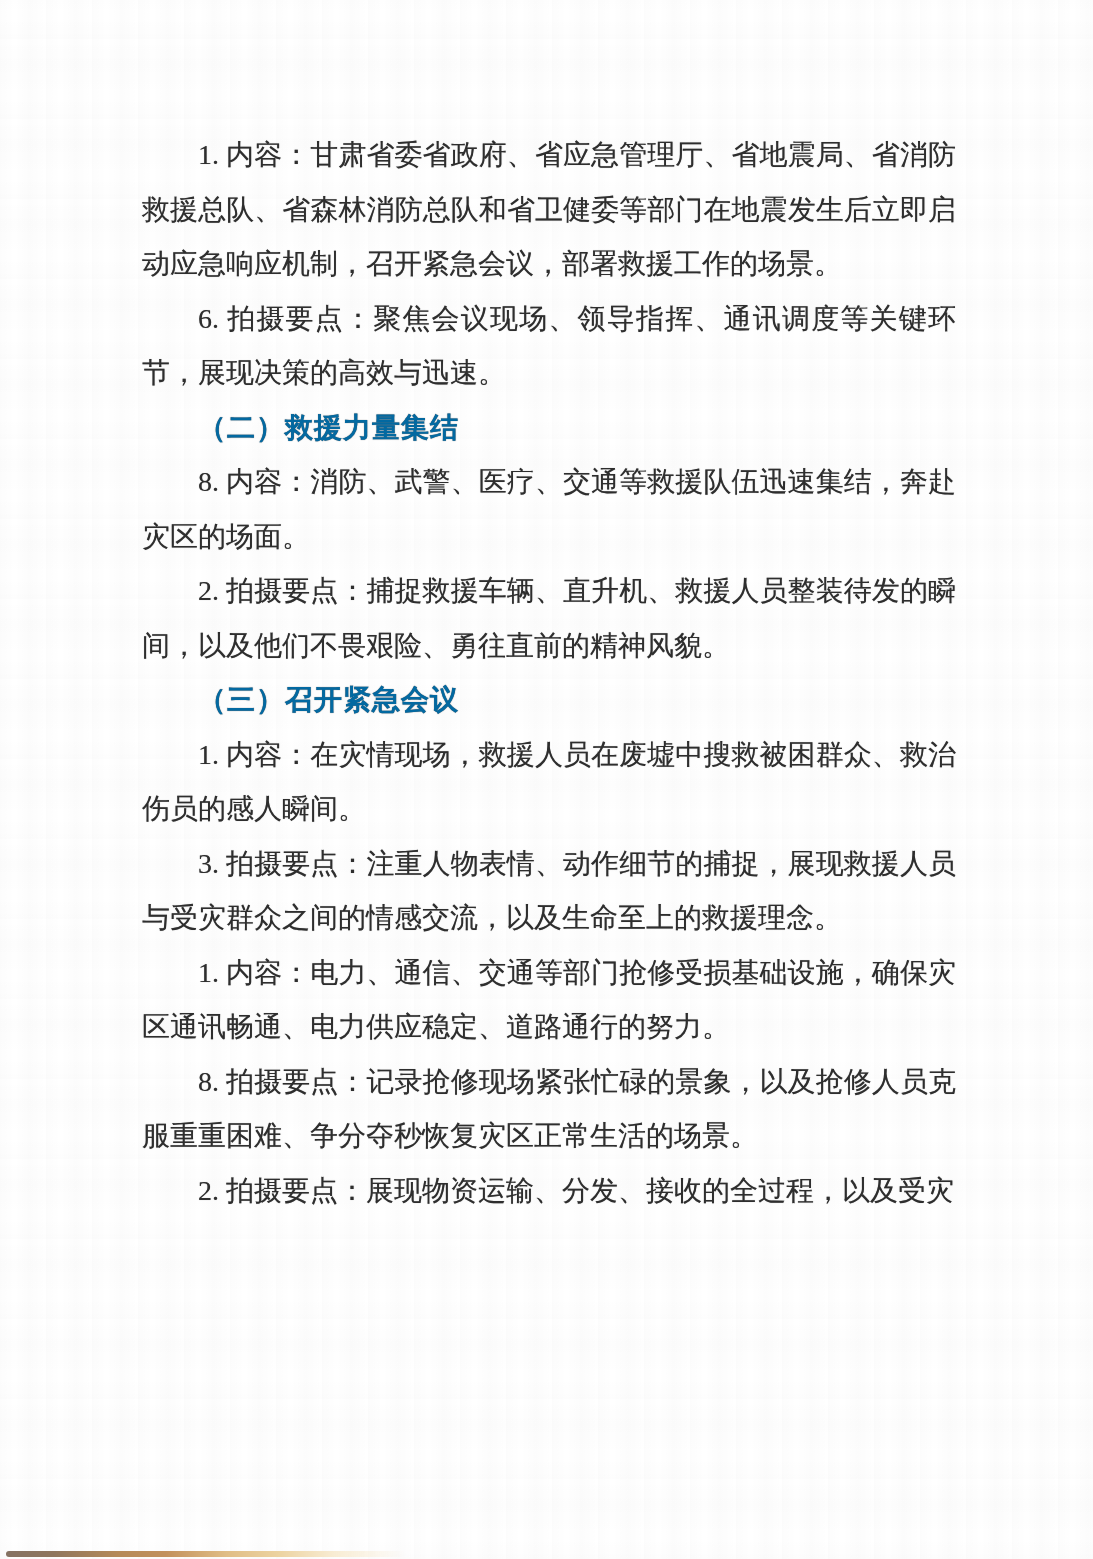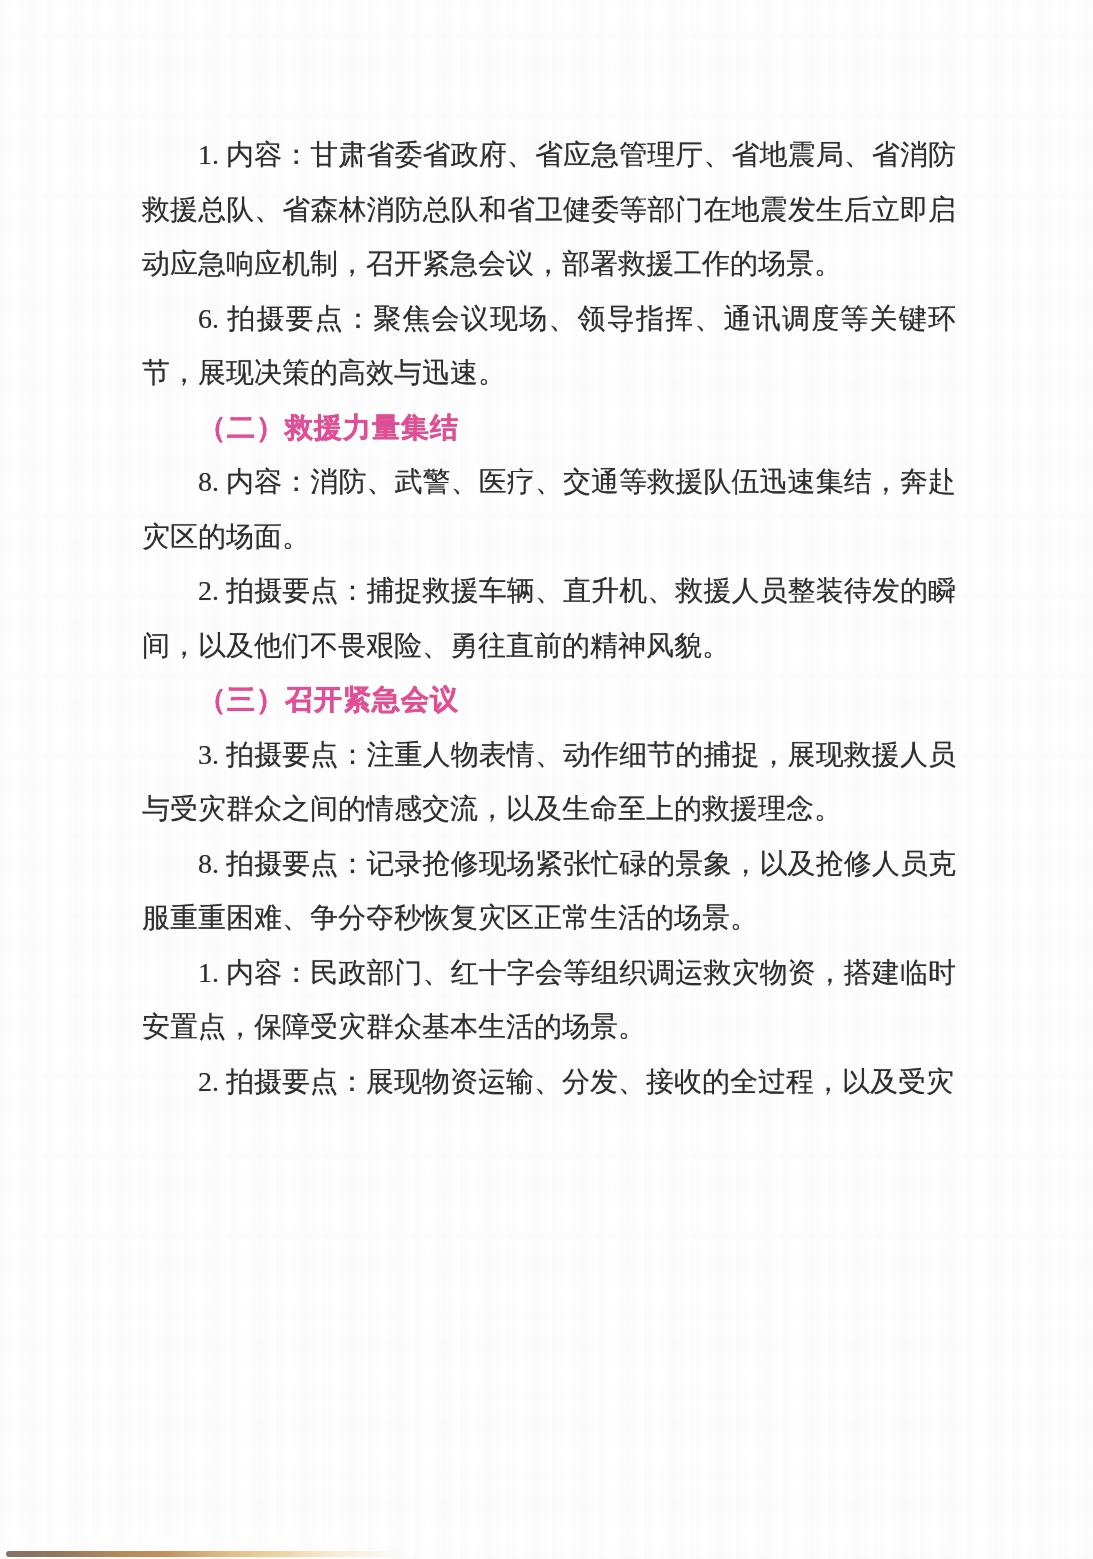--- a/index.html
+++ b/index.html
@@ -36,21 +36,21 @@
     text-justify: inter-ideograph;
     text-shadow: 0 0 0.7px rgba(46,46,46,0.55);
   }
   .content p {
     margin: 0;
     padding: 0;
     text-indent: 2em;
   }
   .content p.heading {
     font-weight: 700;
-    color: #ec4899;
+    color: #0369a1;
     text-align: left;
     text-shadow: 0 0 0.9px rgba(34,34,34,0.8);
     letter-spacing: 1px;
   }
   
   .bottom-edge {
     position: absolute;
     left: 6px;
     bottom: 2px;
     width: 400px;
@@ -74,20 +74,21 @@
 <div class="page">
   <div class="scan-noise"></div>
 
   <div class="content">
     <p class="body">1. 内容：甘肃省委省政府、省应急管理厅、省地震局、省消防救援总队、省森林消防总队和省卫健委等部门在地震发生后立即启动应急响应机制，召开紧急会议，部署救援工作的场景。</p>
     <p class="body">6. 拍摄要点：聚焦会议现场、领导指挥、通讯调度等关键环节，展现决策的高效与迅速。</p>
     <p class="heading">（二）救援力量集结</p>
     <p class="body">8. 内容：消防、武警、医疗、交通等救援队伍迅速集结，奔赴灾区的场面。</p>
     <p class="body">2. 拍摄要点：捕捉救援车辆、直升机、救援人员整装待发的瞬间，以及他们不畏艰险、勇往直前的精神风貌。</p>
     <p class="heading">（三）召开紧急会议</p>
+    <p class="body">1. 内容：在灾情现场，救援人员在废墟中搜救被困群众、救治伤员的感人瞬间。</p>
     <p class="body">3. 拍摄要点：注重人物表情、动作细节的捕捉，展现救援人员与受灾群众之间的情感交流，以及生命至上的救援理念。</p>
+    <p class="body">1. 内容：电力、通信、交通等部门抢修受损基础设施，确保灾区通讯畅通、电力供应稳定、道路通行的努力。</p>
     <p class="body">8. 拍摄要点：记录抢修现场紧张忙碌的景象，以及抢修人员克服重重困难、争分夺秒恢复灾区正常生活的场景。</p>
-    <p class="body">1. 内容：民政部门、红十字会等组织调运救灾物资，搭建临时安置点，保障受灾群众基本生活的场景。</p>
     <p class="body">2. 拍摄要点：展现物资运输、分发、接收的全过程，以及受灾</p>
   </div>
 
   <div class="bottom-edge"></div>
 </div>
 
 </body></html>

